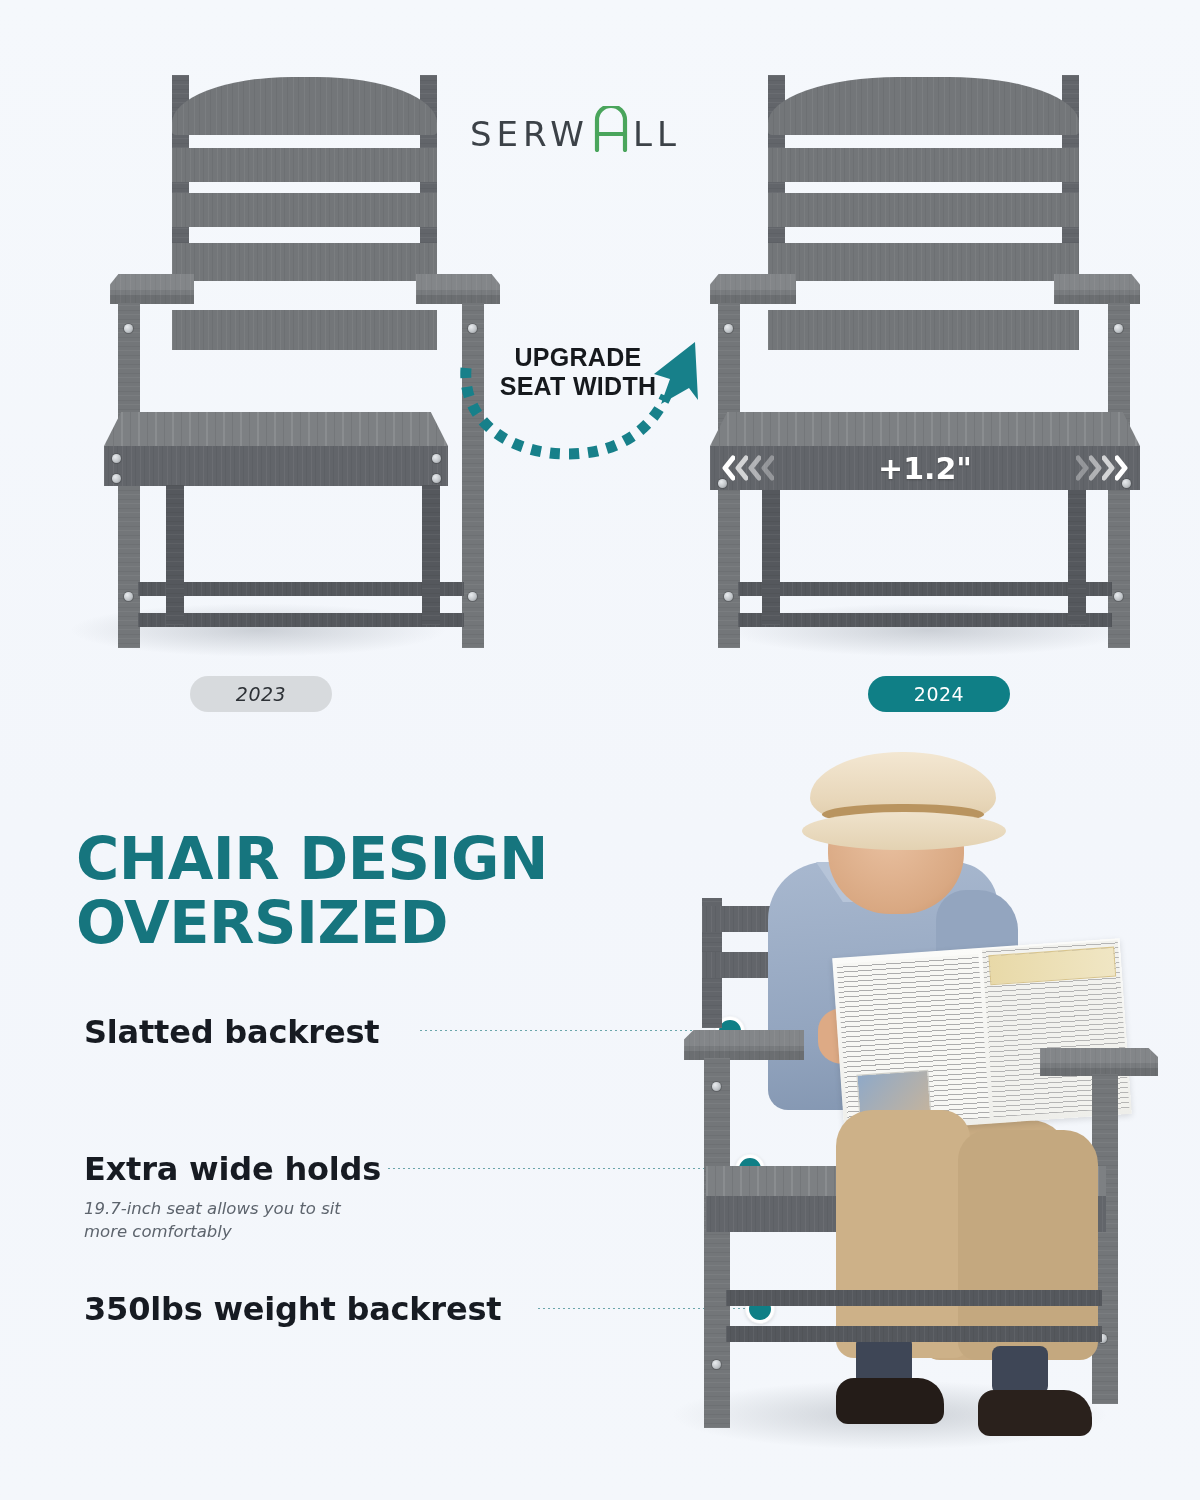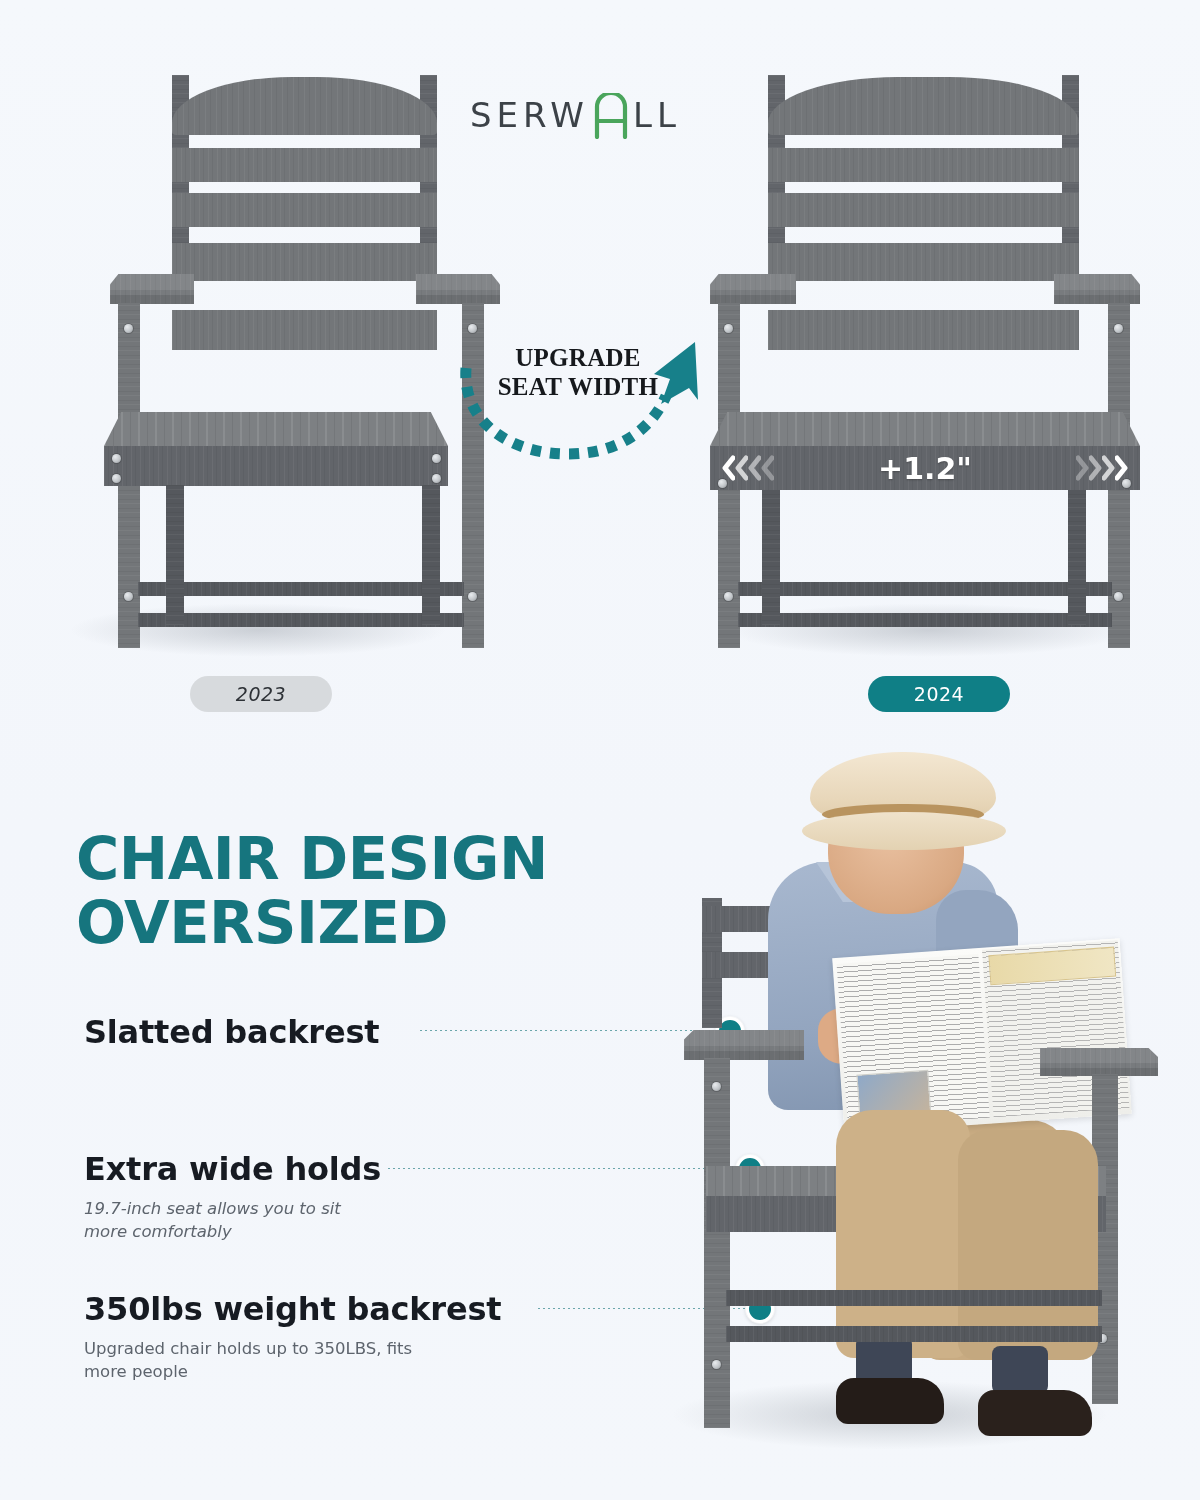--- a/index.html
+++ b/index.html
@@ -8,21 +8,21 @@
     width:1200px; height:1500px; position:relative; overflow:hidden;
     font-family:"Liberation Sans", sans-serif;
     background:#f4f7fb;
   }
   .page { position:absolute; inset:0; background:linear-gradient(180deg,#f5f8fc 0%, #f3f6fb 55%, #f4f7fb 100%); }
 
   
   .top-section { position:absolute; left:0; top:0; width:1200px; height:730px; }
 
   
-  .logo { position:absolute; left:470px; top:91px; display:flex; align-items:center; height:48px; }
+  .logo { position:absolute; left:470px; top:103px; display:flex; align-items:flex-end; height:48px; }
   .logo .ltr {
     font-size:34px; letter-spacing:5px; color:#3c4248; font-weight:400;
     font-family:"DejaVu Sans", sans-serif; line-height:1;
   }
   .logo .chair-a { position:relative; width:40px; height:46px; margin:0 2px; }
   .logo .chair-a svg { position:absolute; left:0; bottom:-1px; }
 
   
   .chair { position:absolute; }
 
@@ -70,21 +70,21 @@
     font-family:"DejaVu Sans", sans-serif;
   }
   .year-badge.old { background:#d7dadd; color:#2d3136; }
   .year-badge.new { background:#0f7f86; color:#ffffff; }
 
   
   .upgrade-text {
     position:absolute; left:478px; top:343px; width:200px;
     font-size:25px; font-weight:bold; color:#16191d; line-height:1.16;
     letter-spacing:.3px; text-align:center;
-    font-family:Liberation Serif, serif;
+    font-family:Liberation Sans, sans-serif;
   }
 
   
   .measure-bar {
     position:absolute; display:flex; align-items:center; justify-content:center;
   }
   .measure-label {
     font-size:30px; font-weight:bold; color:#ffffff; letter-spacing:0px;
     font-family:"DejaVu Sans", sans-serif;
     text-shadow:0 1px 2px rgba(0,0,0,.25);
@@ -296,22 +296,20 @@
     <div class="feature" style="top:420px;">
       <div class="f-title">Extra wide holds</div>
       <div class="f-desc" style="white-space:pre-line;font-style:italic;">19.7-inch seat allows you to sit
 more comfortably</div>
     </div>
     <div class="leader" style="left:388px; top:438px; width:356px;"></div>
     <div class="dot" style="left:736px; top:425px;"></div>
 
     <div class="feature" style="top:560px;">
       <div class="f-title">350lbs weight backrest</div>
-      <div class="f-desc" style="white-space:pre-line;">Upgraded chair holds up to 350LBS, fits
-more people</div>
     </div>
     <div class="leader" style="left:538px; top:578px; width:216px;"></div>
     <div class="dot" style="left:746px; top:565px;"></div>
 
     <div class="photo" style="left:640px; top:0px; width:540px; height:770px; overflow:hidden;">
 
       <div class="shadow-soft" style="left:30px; top:650px; width:440px; height:70px;"></div>
 
       <div class="wood v dark" style="left:62px; top:168px; width:20px; height:130px;"></div>
       <div class="wood dark" style="left:62px; top:176px; width:92px; height:26px;"></div>

